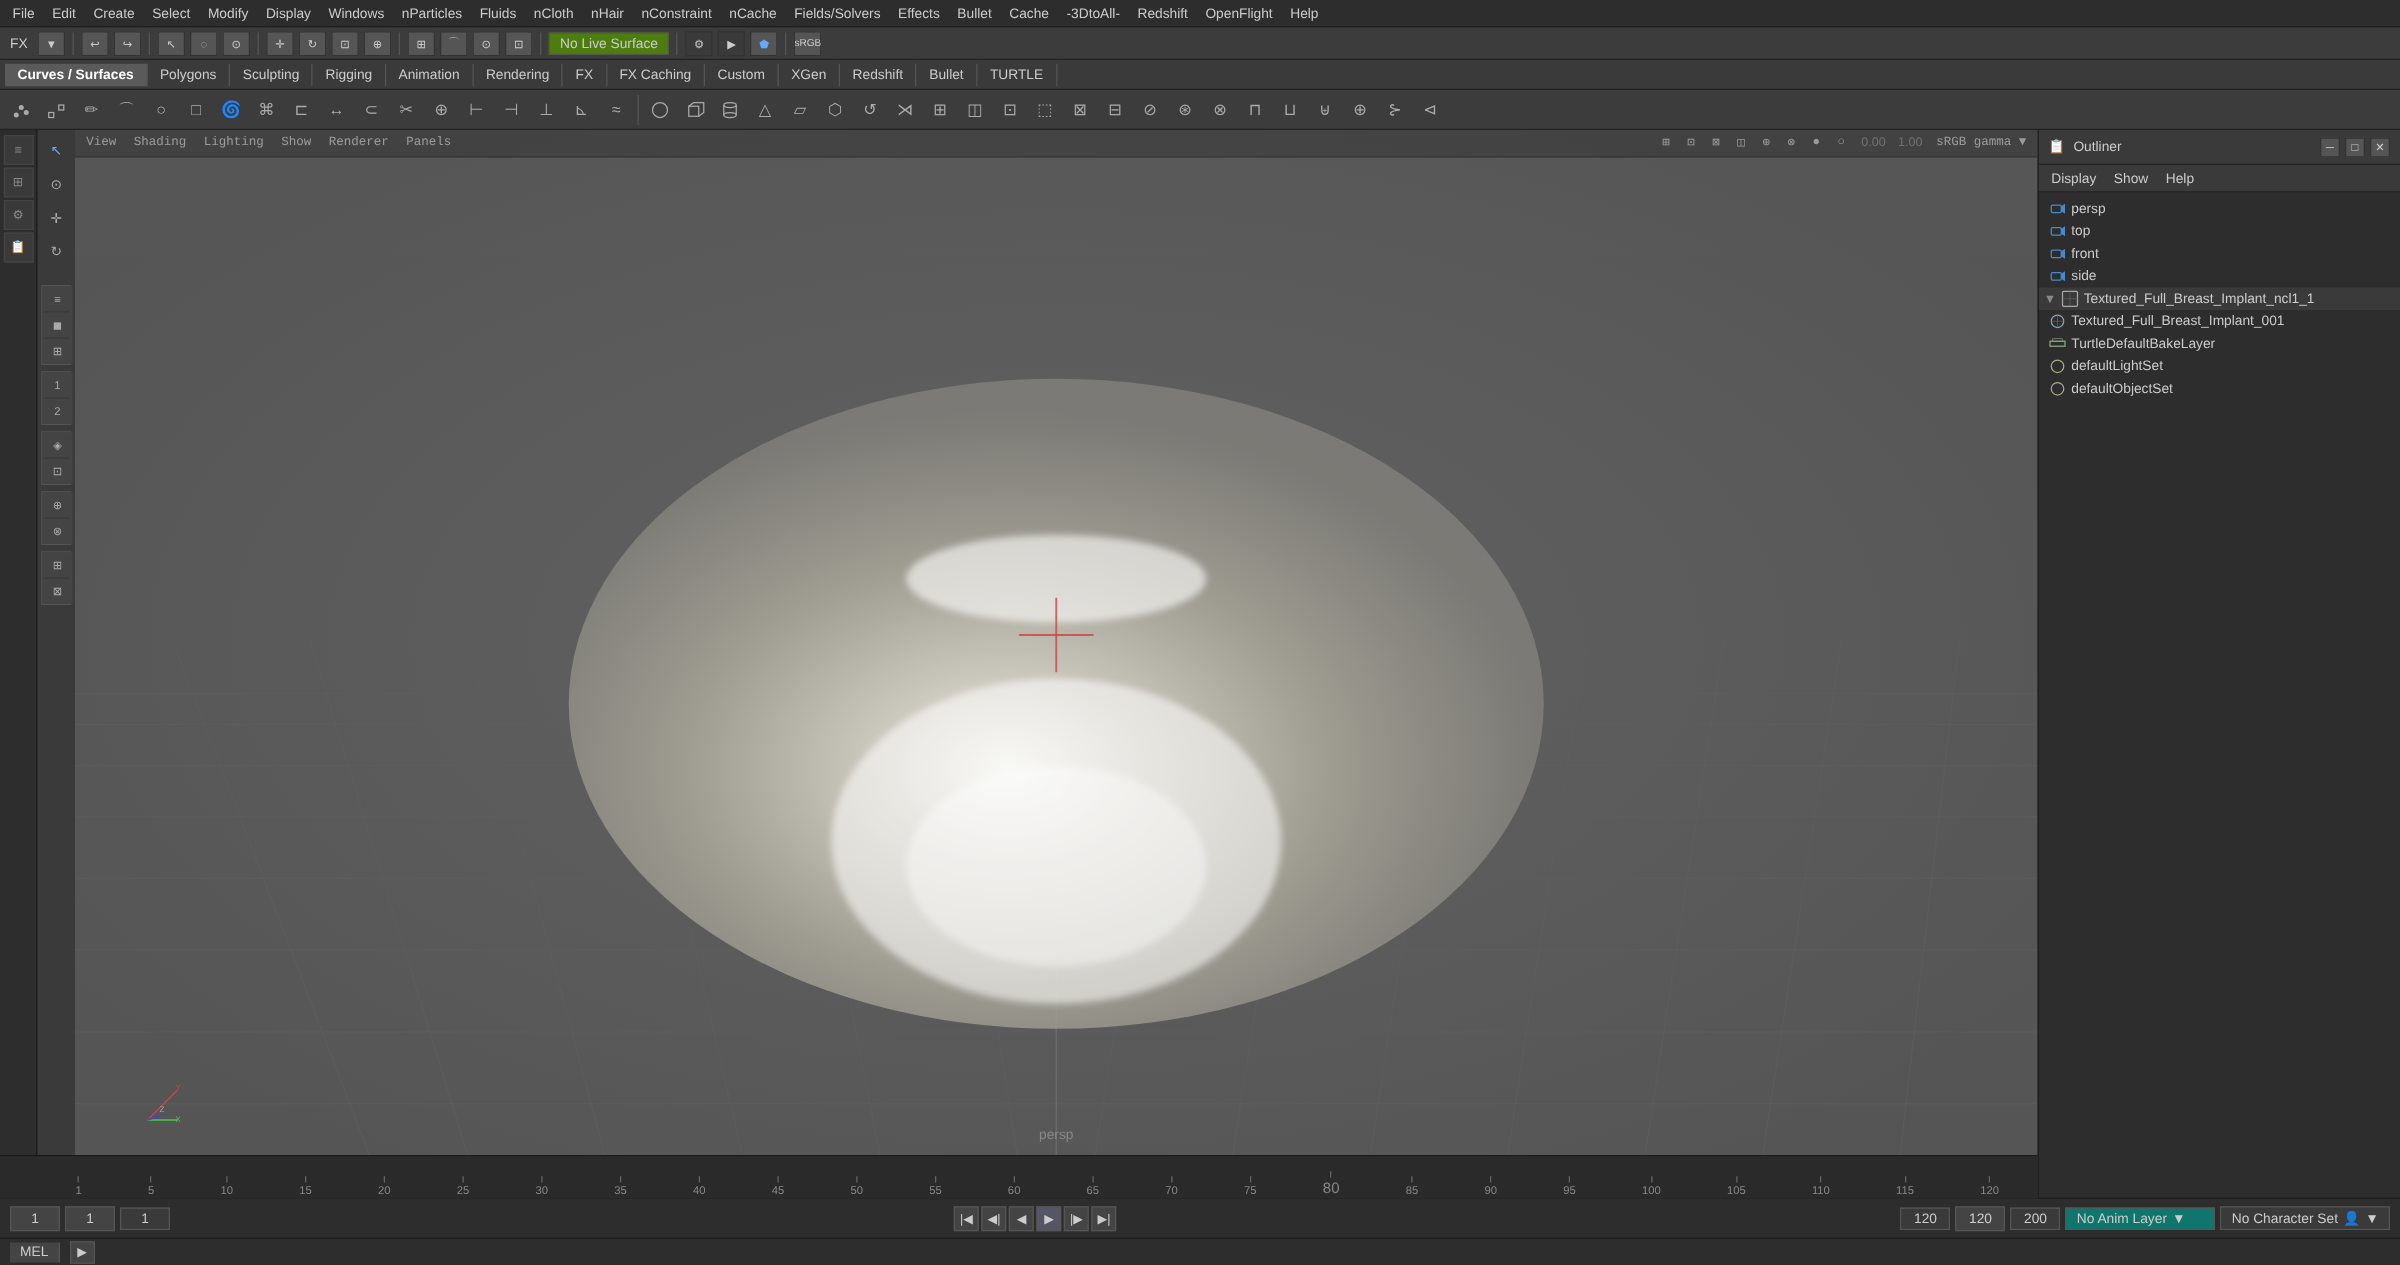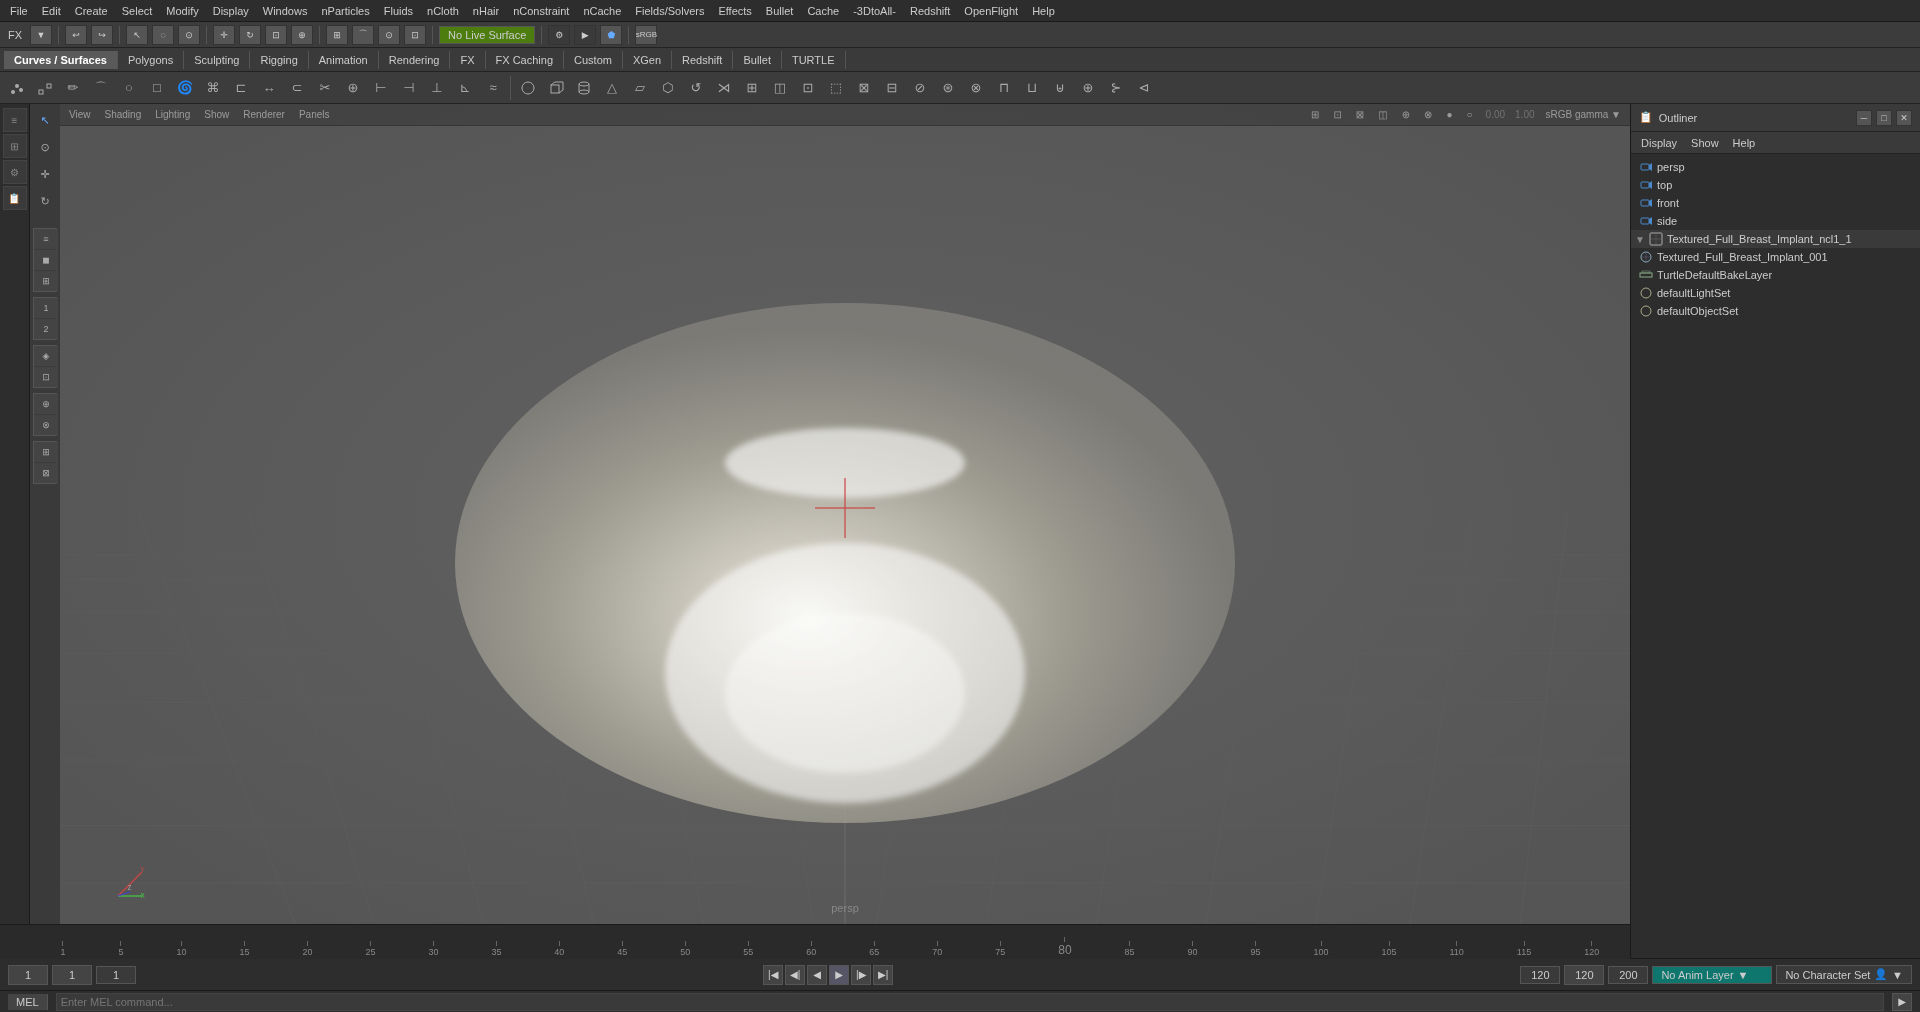--- a/index.html
+++ b/index.html
@@ -105,20 +105,21 @@
       gap: 4px;
       border-bottom: 1px solid #222;
     }
     .vp-btn {
       padding: 1px 5px;
       color: #ccc;
       font-size: 10px;
       cursor: pointer;
       background: transparent;
       border: none;
+      font-family: Liberation Mono, monospace;
     }
 
     
     #viewport {
       flex: 1;
       position: relative;
       background: #5a5a5a;
       overflow: hidden;
     }
 
@@ -930,20 +931,19 @@
 
       <div style="background:#3a3a3a;border:1px solid #555;padding:2px 8px;min-width:130px;display:flex;align-items:center;gap:4px;">
         <span>No Character Set</span>
         <span>👤</span>
         <span>▼</span>
       </div>
     </div>
 
     <div id="status-bar">
       <div class="mel-tab">MEL</div>
-      <input id="command-input" type="text" placeholder="Enter MEL command..." style="">
       <button style="width:20px;height:18px;background:#444;border:1px solid #555;cursor:pointer;color:#ccc;font-size:10px;">▶</button>
     </div>
 
 
   </div>
 
 </div>
 
 </body></html>

